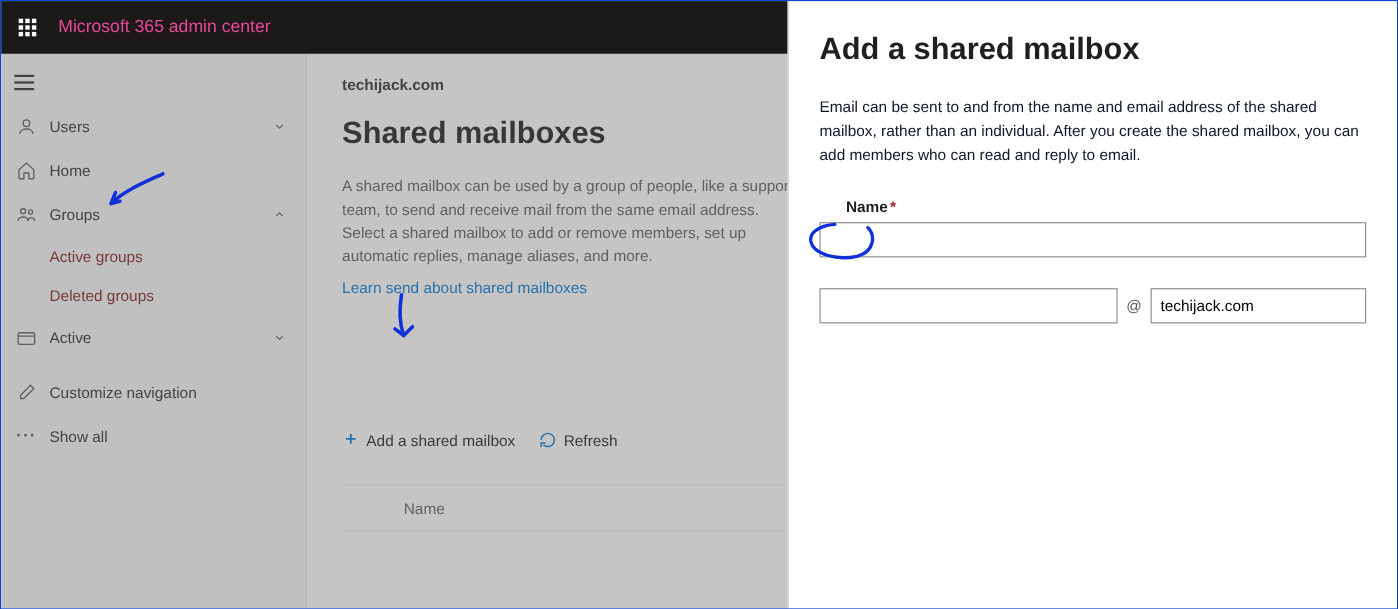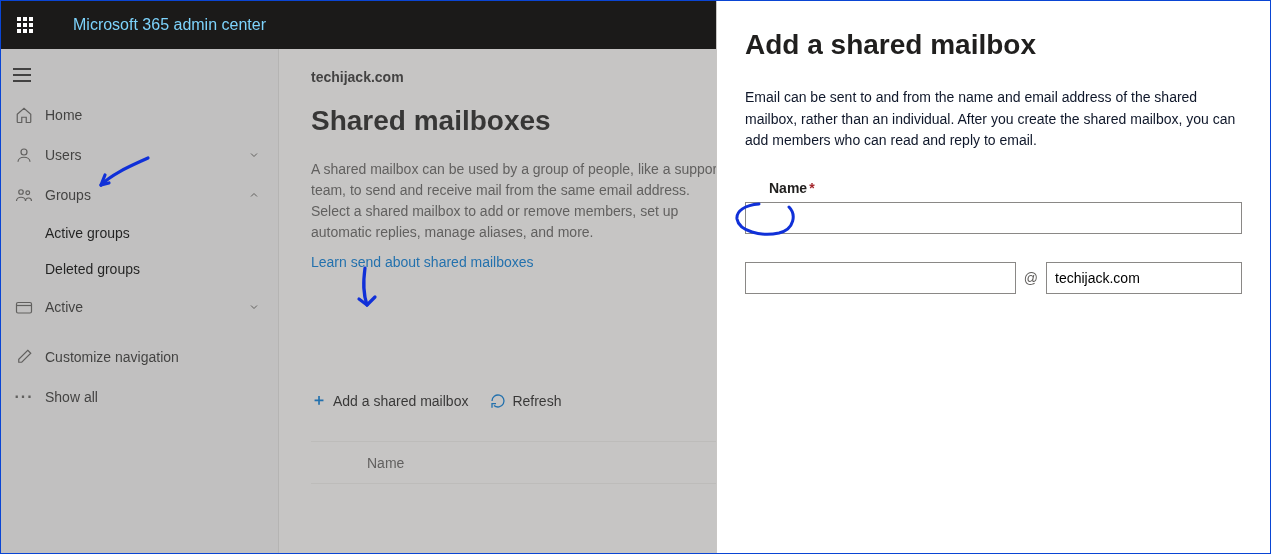--- a/index.html
+++ b/index.html
@@ -1,34 +1,34 @@
 <!DOCTYPE html>
 <html><head>
 <meta charset="utf-8">
 <style>
   * { box-sizing: border-box; margin: 0; padding: 0; font-family: "Segoe UI", Arial, sans-serif; }
   html, body { height: 100%; }
   body { width: 1271px; height: 554px; overflow: hidden; position: relative; background: #f3f2f1; border: 1px solid #0a45d4; }
   
-  .topbar { height: 48px; background: #1b1a19; color: #7dd3fc; display: flex; align-items: center; padding: 0 8px; gap: 20px; }
+  .topbar { height: 48px; background: #1b1a19; color: #ec4899; display: flex; align-items: center; padding: 0 8px; }
   .waffle { width: 32px; height: 32px; display: flex; align-items: center; justify-content: center; cursor: pointer; }
   .waffle-grid { width:16px; height:16px; display:grid; grid-template-columns:repeat(3,4px); grid-template-rows:repeat(3,4px); gap:2px;}
   .waffle-grid span { background:#fff; width:4px; height:4px; }
   .app-title { margin-left: 12px; font-size: 16px; font-weight: 400; }
 
   .shell { display:flex; height: calc(100% - 48px); }
   .sidebar { width: 278px; background: #f3f2f1; border-right: 1px solid #e1dfdd; padding-top: 6px; }
   .hamburger { height:40px; display:flex; align-items:center; padding-left:12px; cursor:pointer;}
   .hamburger-lines { width:18px; height:14px; display:flex; flex-direction:column; justify-content:space-between;}
   .hamburger-lines span { height:2px; background:#323130; }
   .nav-item { height:40px; display:flex; align-items:center; padding:0 12px; cursor:pointer; color:#323130; }
   .nav-icon { width:22px; display:flex; align-items:center; justify-content:center; color:#605e5c;}
   .nav-label { flex:1; margin-left:10px; font-size:14px; }
   .nav-chevron { width:18px; color:#605e5c; }
-  .nav-sub { padding-left: 44px; height:36px; display:flex; align-items:center; font-size:14px; cursor:pointer; color:#000000;}
+  .nav-sub { padding-left: 44px; height:36px; display:flex; align-items:center; font-size:14px; cursor:pointer; color:#7f1d1d;}
 
   .main { flex:1; background:#faf9f8; padding: 20px 0 0 32px; position:relative; }
   .tenant { font-size:14px; font-weight:600; color:#323130; margin-bottom:20px;}
   .page-h1 { font-size:28px; font-weight:700; color:#201f1e; margin-bottom:22px;}
   .desc { font-size:14px; color:#605e5c; line-height:1.5; max-width:420px; margin-bottom:10px;}
   .learn-link { font-size:14px; color:#0078d4; cursor:pointer; margin-bottom:60px; display:inline-block;}
   .cmdbar { display:flex; gap:22px; margin-top:60px; margin-bottom:30px;}
   .cmd { display:flex; align-items:center; gap:6px; font-size:14px; color:#201f1e; cursor:pointer;}
   .cmd .ci { color:#0078d4; font-size:16px; font-weight:600;}
   
@@ -85,38 +85,38 @@
     <div class="hamburger">
       <div class="hamburger-lines">
           <span></span>
           <span></span>
           <span></span>
         </div>
     </div>
     <div class="nav-item">
       <span class="nav-icon">
         <svg width="18" height="18" viewBox="0 0 24 24" fill="none" stroke="#605e5c" stroke-width="1.6">
-            <path d="M3 11l9-8 9 8v10a1 1 0 0 1-1 1h-5v-7h-6v7H4a1 1 0 0 1-1-1V11z"></path>
-          </svg>
-      </span>
-      <span class="nav-label">Home</span>
-    </div>
-    <div class="nav-item">
-      <span class="nav-icon">
-        <svg width="18" height="18" viewBox="0 0 24 24" fill="none" stroke="#605e5c" stroke-width="1.6">
             <circle cx="12" cy="8" r="4"></circle>
             <path d="M4 21c0-4 4-6 8-6s8 2 8 6"></path>
           </svg>
       </span>
       <span class="nav-label">Users</span>
       <span class="nav-chevron">
         <svg width="12" height="12" viewBox="0 0 24 24" fill="none" stroke="#605e5c" stroke-width="2">
             <polyline points="6 9 12 15 18 9"></polyline>
           </svg>
       </span>
+    </div>
+    <div class="nav-item">
+      <span class="nav-icon">
+        <svg width="18" height="18" viewBox="0 0 24 24" fill="none" stroke="#605e5c" stroke-width="1.6">
+            <path d="M3 11l9-8 9 8v10a1 1 0 0 1-1 1h-5v-7h-6v7H4a1 1 0 0 1-1-1V11z"></path>
+          </svg>
+      </span>
+      <span class="nav-label">Home</span>
     </div>
     <div class="nav-item">
       <span class="nav-icon">
         <svg width="18" height="18" viewBox="0 0 24 24" fill="none" stroke="#605e5c" stroke-width="1.6">
             <circle cx="8" cy="8" r="3"></circle>
             <circle cx="17" cy="9" r="2.5"></circle>
             <path d="M2 20c0-3 3-5 6-5s6 2 6 5"></path>
             <path d="M14 20c0-2.5 2-4 4-4s4 1.5 4 4"></path>
           </svg>
       </span>

